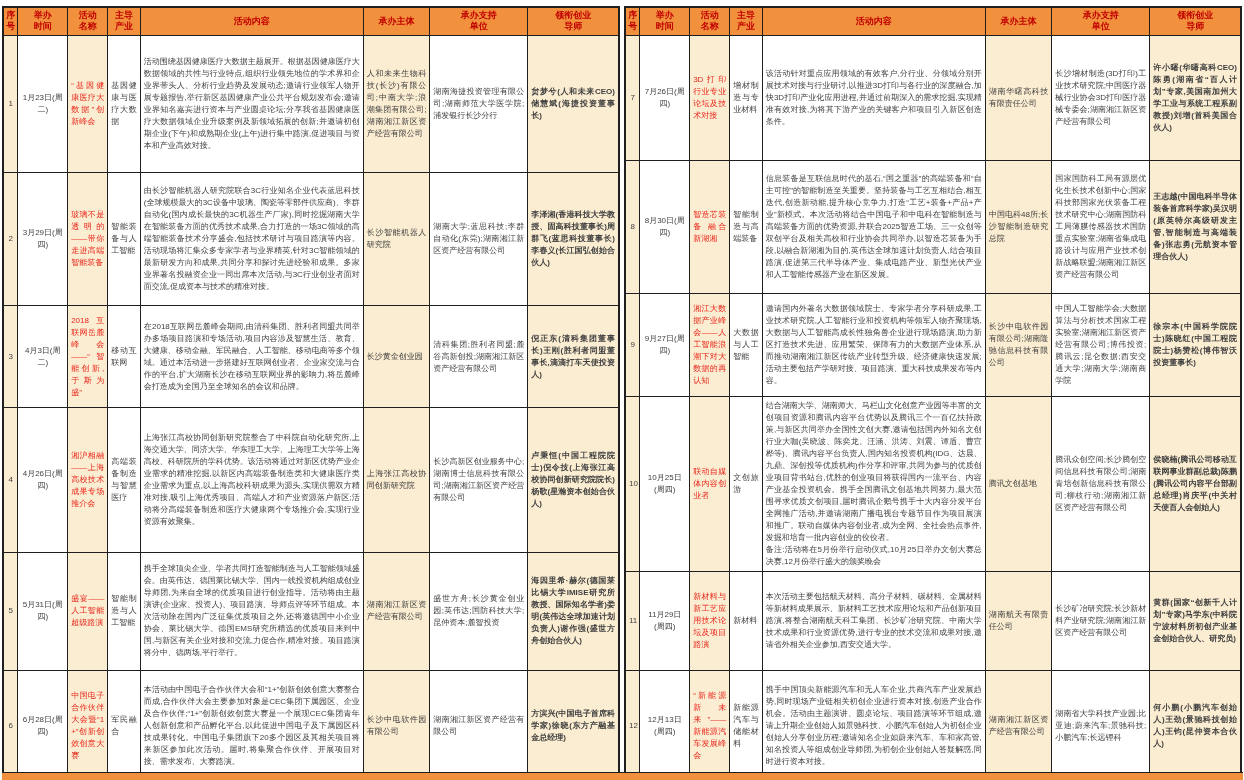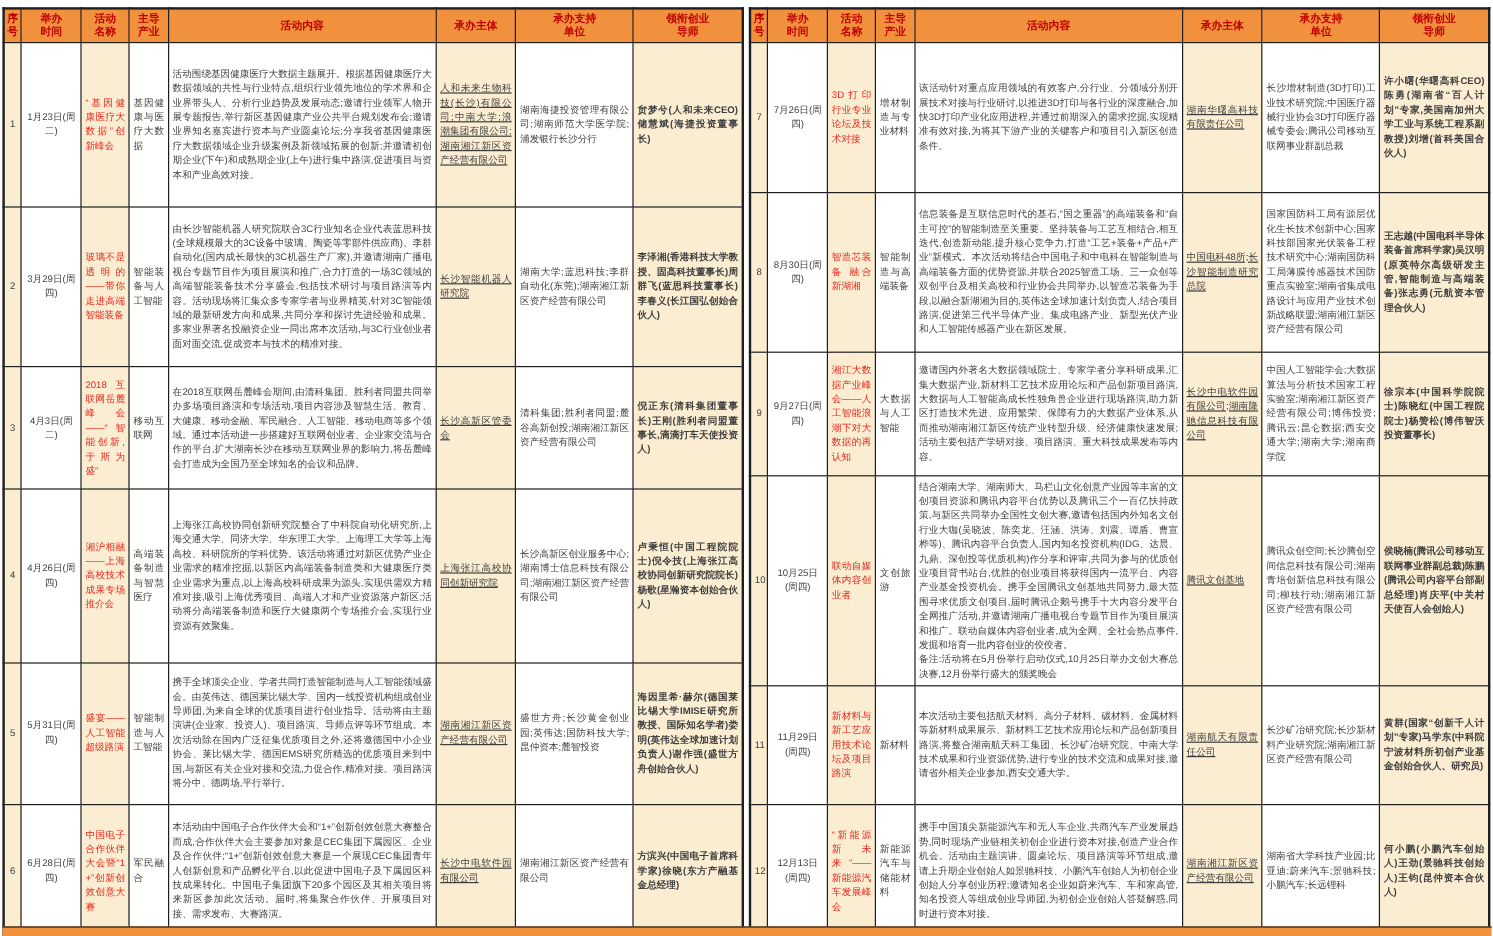--- a/index.html
+++ b/index.html
@@ -19,21 +19,21 @@
     white-space:pre-line;vertical-align:middle;
   }
   td{
     border:1px solid #1f1f1f;font-size:8px;color:#3f3f3f;
     padding:3px 3px;vertical-align:middle;line-height:1.5;
     text-align:justify;word-break:break-all;
   }
   td.seq,td.time{text-align:center;word-break:normal;}
   td.seq{background:#FBEDD2;}
   td.name{background:#FBEDD2;color:#E8261B;}
-  td.org{background:#FBEDD2;text-decoration:underline;}
+  td.org{background:#FBEDD2;}
   td.men{background:#FBEDD2;font-weight:bold;}
   td.content{white-space:pre-line;margin-left:47px;}
   .bottom-strip{
     position:absolute;left:2px;right:1px;bottom:0;height:7px;
     background:#F2913D;border-top:1px solid #1f1f1f;
   }
 </style>
 </head>
 <body>
 
@@ -76,32 +76,32 @@
           <td class="content">活动围绕基因健康医疗大数据主题展开。根据基因健康医疗大数据领域的共性与行业特点,组织行业领先地位的学术界和企业界带头人、分析行业趋势及发展动态;邀请行业领军人物开展专题报告,举行新区基因健康产业公共平台规划发布会;邀请业界知名嘉宾进行资本与产业圆桌论坛;分享我省基因健康医疗大数据领域企业升级案例及新领域拓展的创新;并邀请初创期企业(下午)和成熟期企业(上午)进行集中路演,促进项目与资本和产业高效对接。</td>
           <td class="org">人和未来生物科技(长沙)有限公司;中南大学;浪潮集团有限公司;湖南湘江新区资产经营有限公司</td>
           <td class="sup">湖南海捷投资管理有限公司;湖南师范大学医学院;浦发银行长沙分行</td>
           <td class="men">贠梦兮(人和未来CEO)储慧斌(海捷投资董事长)</td>
         </tr>
         <tr style="height: 131px;">
           <td class="seq">2</td>
           <td class="time">3月29日(周四)</td>
           <td class="name">玻璃不是透明的——带你走进高端智能装备</td>
           <td class="ind">智能装备与人工智能</td>
-          <td class="content">由长沙智能机器人研究院联合3C行业知名企业代表蓝思科技(全球规模最大的3C设备中玻璃、陶瓷等零部件供应商)、李群自动化(国内成长最快的3C机器生产厂家),并邀请湖南广播电视台专题节目作为项目展演和推广,合力打造的一场3C领域的高端智能装备技术分享盛会,包括技术研讨与项目路演等内容。活动现场将汇集众多专家学者与业界精英,针对3C智能领域的最新研发方向和成果,共同分享和探讨先进经验和成果。多家业界著名投融资企业一同出席本次活动,与3C行业创业者面对面交流,促成资本与技术的精准对接。</td>
+          <td class="content">由长沙智能机器人研究院联合3C行业知名企业代表蓝思科技(全球规模最大的3C设备中玻璃、陶瓷等零部件供应商)、李群自动化(国内成长最快的3C机器生产厂家),同时挖掘湖南大学在智能装备方面的优秀技术成果,合力打造的一场3C领域的高端智能装备技术分享盛会,包括技术研讨与项目路演等内容。活动现场将汇集众多专家学者与业界精英,针对3C智能领域的最新研发方向和成果,共同分享和探讨先进经验和成果。多家业界著名投融资企业一同出席本次活动,与3C行业创业者面对面交流,促成资本与技术的精准对接。</td>
           <td class="org">长沙智能机器人研究院</td>
           <td class="sup">湖南大学;蓝思科技;李群自动化(东莞);湖南湘江新区资产经营有限公司</td>
           <td class="men">李泽湘(香港科技大学教授、固高科技董事长)周群飞(蓝思科技董事长)李春义(长江国弘创始合伙人)</td>
         </tr>
         <tr style="height: 100px;">
           <td class="seq">3</td>
           <td class="time">4月3日(周二)</td>
           <td class="name">2018互联网岳麓峰会——“智能创新,于斯为盛”</td>
           <td class="ind">移动互联网</td>
           <td class="content">在2018互联网岳麓峰会期间,由清科集团、胜利者同盟共同举办多场项目路演和专场活动,项目内容涉及智慧生活、教育、大健康、移动金融、军民融合、人工智能、移动电商等多个领域。通过本活动进一步搭建好互联网创业者、企业家交流与合作的平台,扩大湖南长沙在移动互联网业界的影响力,将岳麓峰会打造成为全国乃至全球知名的会议和品牌。</td>
-          <td class="org">长沙高新区管委会</td>
+          <td class="org">长沙黄金创业园</td>
           <td class="sup">清科集团;胜利者同盟;麓谷高新创投;湖南湘江新区资产经营有限公司</td>
           <td class="men">倪正东(清科集团董事长)王刚(胜利者同盟董事长,滴滴打车天使投资人)</td>
         </tr>
         <tr style="height: 143px;">
           <td class="seq">4</td>
           <td class="time">4月26日(周四)</td>
           <td class="name">湘沪相融——上海高校技术成果专场推介会</td>
           <td class="ind">高端装备制造与智慧医疗</td>
           <td class="content">上海张江高校协同创新研究院整合了中科院自动化研究所,上海交通大学、同济大学、华东理工大学、上海理工大学等上海高校、科研院所的学科优势。该活动将通过对新区优势产业企业需求的精准挖掘,以新区内高端装备制造类和大健康医疗类企业需求为重点,以上海高校科研成果为源头,实现供需双方精准对接,吸引上海优秀项目、高端人才和产业资源落户新区;活动将分高端装备制造和医疗大健康两个专场推介会,实现行业资源有效聚集。</td>
           <td class="org">上海张江高校协同创新研究院</td>
@@ -161,39 +161,39 @@
         </tr>
       </thead>
     <tbody>
         <tr style="height: 125px;">
           <td class="seq">7</td>
           <td class="time">7月26日(周四)</td>
           <td class="name">3D打印行业专业论坛及技术对接</td>
           <td class="ind">增材制造与专业材料</td>
           <td class="content">该活动针对重点应用领域的有效客户,分行业、分领域分别开展技术对接与行业研讨,以推进3D打印与各行业的深度融合,加快3D打印产业化应用进程,并通过前期深入的需求挖掘,实现精准有效对接,为将其下游产业的关键客户和项目引入新区创造条件。</td>
           <td class="org">湖南华曙高科技有限责任公司</td>
-          <td class="sup">长沙增材制造(3D打印)工业技术研究院;中国医疗器械行业协会3D打印医疗器械专委会;腾讯公司移动互联网事业群副总裁</td>
+          <td class="sup">长沙增材制造(3D打印)工业技术研究院;中国医疗器械行业协会3D打印医疗器械专委会;湖南湘江新区资产经营有限公司</td>
           <td class="men">许小曙(华曙高科CEO)陈勇(湖南省“百人计划”专家,美国南加州大学工业与系统工程系副教授)刘增(首科美国合伙人)</td>
         </tr>
         <tr style="height: 133px;">
           <td class="seq">8</td>
           <td class="time">8月30日(周四)</td>
           <td class="name">智造芯装备 融合新湖湘</td>
           <td class="ind">智能制造与高端装备</td>
           <td class="content">信息装备是互联信息时代的基石,“国之重器”的高端装备和“自主可控”的智能制造至关重要。坚持装备与工艺互相结合,相互迭代,创造新动能,提升核心竞争力,打造“工艺+装备+产品+产业”新模式。本次活动将结合中国电子和中电科在智能制造与高端装备方面的优势资源,并联合2025智造工场、三一众创等双创平台及相关高校和行业协会共同举办,以智造芯装备为手段,以融合新湖湘为目的,英伟达全球加速计划负责人,结合项目路演,促进第三代半导体产业、集成电路产业、新型光伏产业和人工智能传感器产业在新区发展。</td>
           <td class="org">中国电科48所;长沙智能制造研究总院</td>
           <td class="sup">国家国防科工局有源层优化生长技术创新中心;国家科技部国家光伏装备工程技术研究中心;湖南国防科工局薄膜传感器技术国防重点实验室;湖南省集成电路设计与应用产业技术创新战略联盟;湖南湘江新区资产经营有限公司</td>
           <td class="men">王志越(中国电科半导体装备首席科学家)吴汉明(原英特尔高级研发主管,智能制造与高端装备)张志勇(元航资本管理合伙人)</td>
         </tr>
         <tr style="height: 103px;">
           <td class="seq">9</td>
           <td class="time">9月27日(周四)</td>
           <td class="name">湘江大数据产业峰会——人工智能浪潮下对大数据的再认知</td>
           <td class="ind">大数据与人工智能</td>
-          <td class="content">邀请国内外著名大数据领域院士、专家学者分享科研成果,汇集大数据产业,新材料工艺技术应用论坛和产品创新项目路演,大数据与人工智能高成长性独角兽企业进行现场路演,助力新区打造技术先进、应用繁荣、保障有力的大数据产业体系,从而推动湖南湘江新区传统产业转型升级、经济健康快速发展;活动主要包括产学研对接、项目路演、重大科技成果发布等内容。</td>
+          <td class="content">邀请国内外著名大数据领域院士、专家学者分享科研成果,工业技术研究院,人工智能行业和投资机构等领军人物齐聚现场,大数据与人工智能高成长性独角兽企业进行现场路演,助力新区打造技术先进、应用繁荣、保障有力的大数据产业体系,从而推动湖南湘江新区传统产业转型升级、经济健康快速发展;活动主要包括产学研对接、项目路演、重大科技成果发布等内容。</td>
           <td class="org">长沙中电软件园有限公司;湖南隆驰信息科技有限公司</td>
           <td class="sup">中国人工智能学会;大数据算法与分析技术国家工程实验室;湖南湘江新区资产经营有限公司;博伟投资;腾讯云;昆仑数据;西安交通大学;湖南大学;湖南商学院</td>
           <td class="men">徐宗本(中国科学院院士)陈晓红(中国工程院院士)杨赞松(博伟智沃投资董事长)</td>
         </tr>
         <tr style="height: 163px;">
           <td class="seq">10</td>
           <td class="time">10月25日(周四)</td>
           <td class="name">联动自媒体内容创业者</td>
           <td class="ind">文创旅游</td>
           <td class="content">结合湖南大学、湖南师大、马栏山文化创意产业园等丰富的文创项目资源和腾讯内容平台优势以及腾讯三个一百亿扶持政策,与新区共同举办全国性文创大赛,邀请包括国内外知名文创行业大咖(吴晓波、陈奕龙、汪涵、洪涛、刘震、谭盾、曹宣桦等)、腾讯内容平台负责人,国内知名投资机构(IDG、达晨、九鼎、深创投等优质机构)作分享和评审,共同为参与的优质创业项目背书站台,优胜的创业项目将获得国内一流平台、内容产业基金投资机会。携手全国腾讯文创基地共同努力,最大范围寻求优质文创项目,届时腾讯企鹅号携手十大内容分发平台全网推广活动,并邀请湖南广播电视台专题节目作为项目展演和推广。联动自媒体内容创业者,成为全网、全社会热点事件,发掘和培育一批内容创业的佼佼者。

